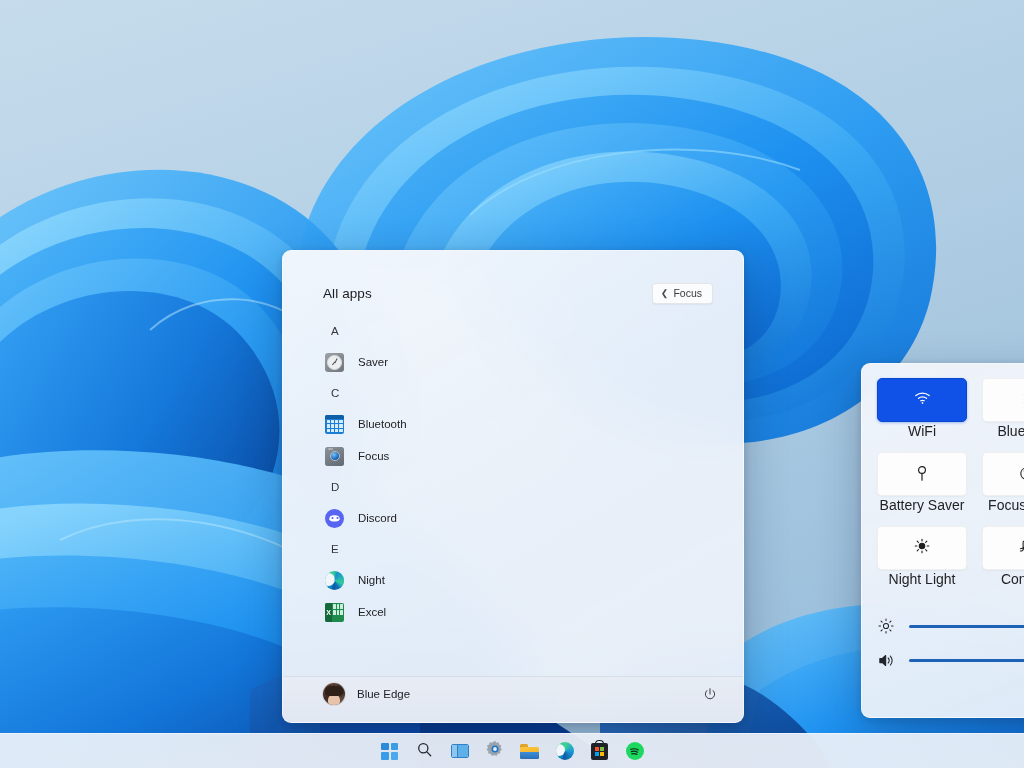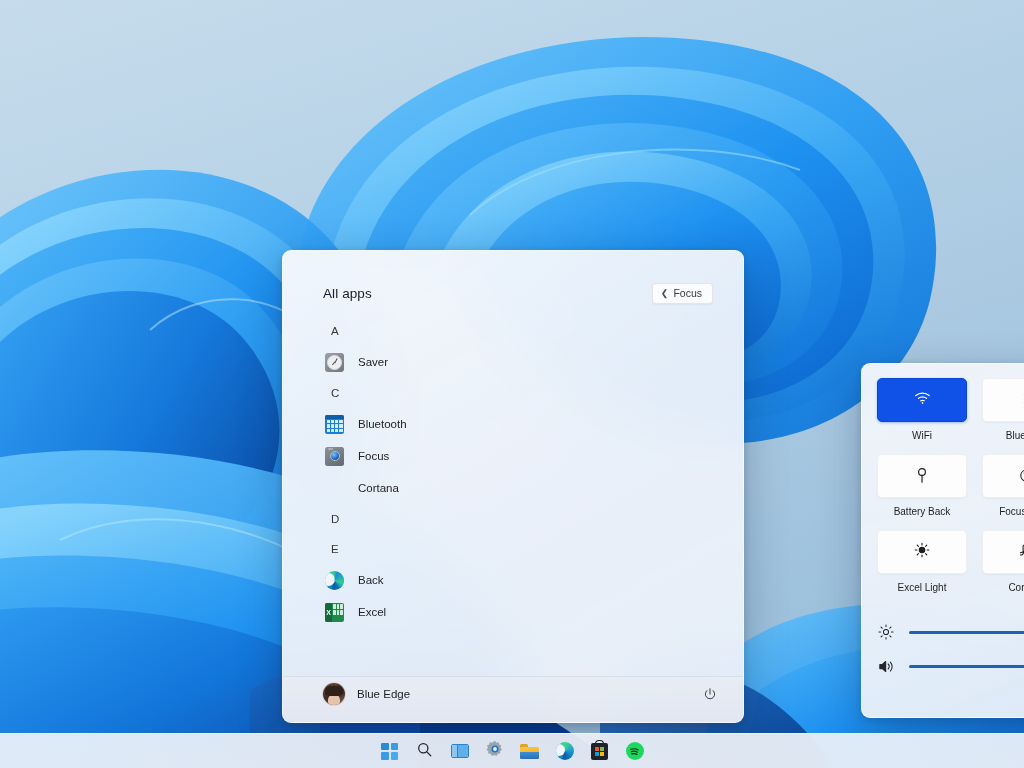--- a/index.html
+++ b/index.html
@@ -131,21 +131,21 @@
   .qs-grid { display:grid; grid-template-columns:90px 90px; gap:13px 15px; }
   .qs-cell { width:90px; }
   .qs-tile {
     height:44px; border-radius:5px;
     background:#fdfdfe; border:1px solid rgba(0,0,0,0.055);
     display:flex; align-items:center; justify-content:center;
     color:#1f1f22;
     box-shadow:0 1px 2px rgba(0,0,0,0.045);
   }
   .qs-tile.active { background:#1052e8; border-color:#0c46cc; color:#fff; box-shadow:0 1px 3px rgba(16,82,232,0.35); }
-  .qs-label { text-align:center; font-size:10px; color:#232326; margin-top:8px; white-space:nowrap; }
+  .qs-label { text-align:center; font-size:14px; color:#232326; margin-top:1px; white-space:nowrap; }
 
   .qs-sliders { margin-top:22px; padding-right:0; }
   .qs-slider-row { display:flex; align-items:center; gap:14px; height:34px; }
   .qs-slider-icon { width:18px;height:18px;flex:0 0 18px;display:flex;align-items:center;justify-content:center;color:#22252a; }
   .qs-track { flex:1; height:3px; background:#1e62b8; border-radius:2px; }
 
   
   #taskbar {
     position:absolute; left:0; right:0; bottom:0; height:35px;
     background:linear-gradient(180deg,rgba(243,246,250,0.90),rgba(238,242,248,0.93));
@@ -293,31 +293,36 @@
             <i></i>
             <i></i>
           </span>
         </span>
       <span class="app-label">Bluetooth</span>
     </div>
     <div class="app-row">
       <span class="app-icon ic-camera"></span>
       <span class="app-label">Focus</span>
     </div>
+
+    <div class="section-letter">D</div>
     <div class="app-row">
-      <span class="app-icon"><span class="ic-cortana-ring"></span></span>
-      <span class="app-label">Cortana</span>
-    </div>
-
-    <div class="section-letter">D</div>
+      <span class="app-icon ic-discord">
+          <span class="eyes">
+            <i></i>
+            <i></i>
+          </span>
+        </span>
+      <span class="app-label">Discord</span>
+    </div>
 
     <div class="section-letter">E</div>
     <div class="app-row">
       <span class="app-icon ic-edge"></span>
-      <span class="app-label">Back</span>
+      <span class="app-label">Night</span>
     </div>
     <div class="app-row">
       <span class="app-icon ic-excel">
           <span class="l">X</span>
           <span class="r">
             <i></i>
             <i></i>
             <i></i>
             <i></i>
             <i></i>
@@ -374,21 +379,21 @@
 
     <div class="qs-cell">
       <div class="qs-tile">
         <span>
           <svg width="14" height="17" viewBox="0 0 16 20" fill="none" stroke="currentColor" stroke-width="1.4" stroke-linecap="round">
             <path d="M8 11 L8 19"></path>
             <path d="M8 11 A4 4 0 1 0 8 3 A4 4 0 0 0 8 11 Z"></path>
           </svg>
         </span>
       </div>
-      <div class="qs-label">Battery Back</div>
+      <div class="qs-label">Battery Saver</div>
     </div>
 
     <div class="qs-cell">
       <div class="qs-tile">
         <span>
           <svg width="15" height="15" viewBox="0 0 20 20" fill="none" stroke="currentColor" stroke-width="1.5" stroke-linecap="round">
             <path d="M16 12.5 A7.5 7.5 0 1 1 7.5 4 A6 6 0 0 0 16 12.5 Z"></path>
           </svg>
         </span>
       </div>
@@ -397,21 +402,21 @@
 
     <div class="qs-cell">
       <div class="qs-tile">
         <span>
           <svg width="16" height="16" viewBox="0 0 20 20" fill="none" stroke="currentColor" stroke-width="1.4" stroke-linecap="round">
             <circle cx="10" cy="10" r="3.4" fill="currentColor"></circle>
             <path d="M10 1.5 L10 3.6 M10 16.4 L10 18.5 M1.5 10 L3.6 10 M16.4 10 L18.5 10 M4 4 L5.5 5.5 M14.5 14.5 L16 16 M16 4 L14.5 5.5 M5.5 14.5 L4 16"></path>
           </svg>
         </span>
       </div>
-      <div class="qs-label">Excel Light</div>
+      <div class="qs-label">Night Light</div>
     </div>
 
     <div class="qs-cell">
       <div class="qs-tile">
         <span>
           <svg width="16" height="14" viewBox="0 0 20 18" fill="none" stroke="currentColor" stroke-width="1.4" stroke-linecap="round" stroke-linejoin="round">
             <rect x="5" y="2.5" width="13" height="10" rx="1.6"></rect>
             <path d="M1.5 15.5 A4 4 0 0 0 5.5 11.5"></path>
             <path d="M1.5 12.5 A7 7 0 0 0 8.5 5.5"></path>
           </svg>

